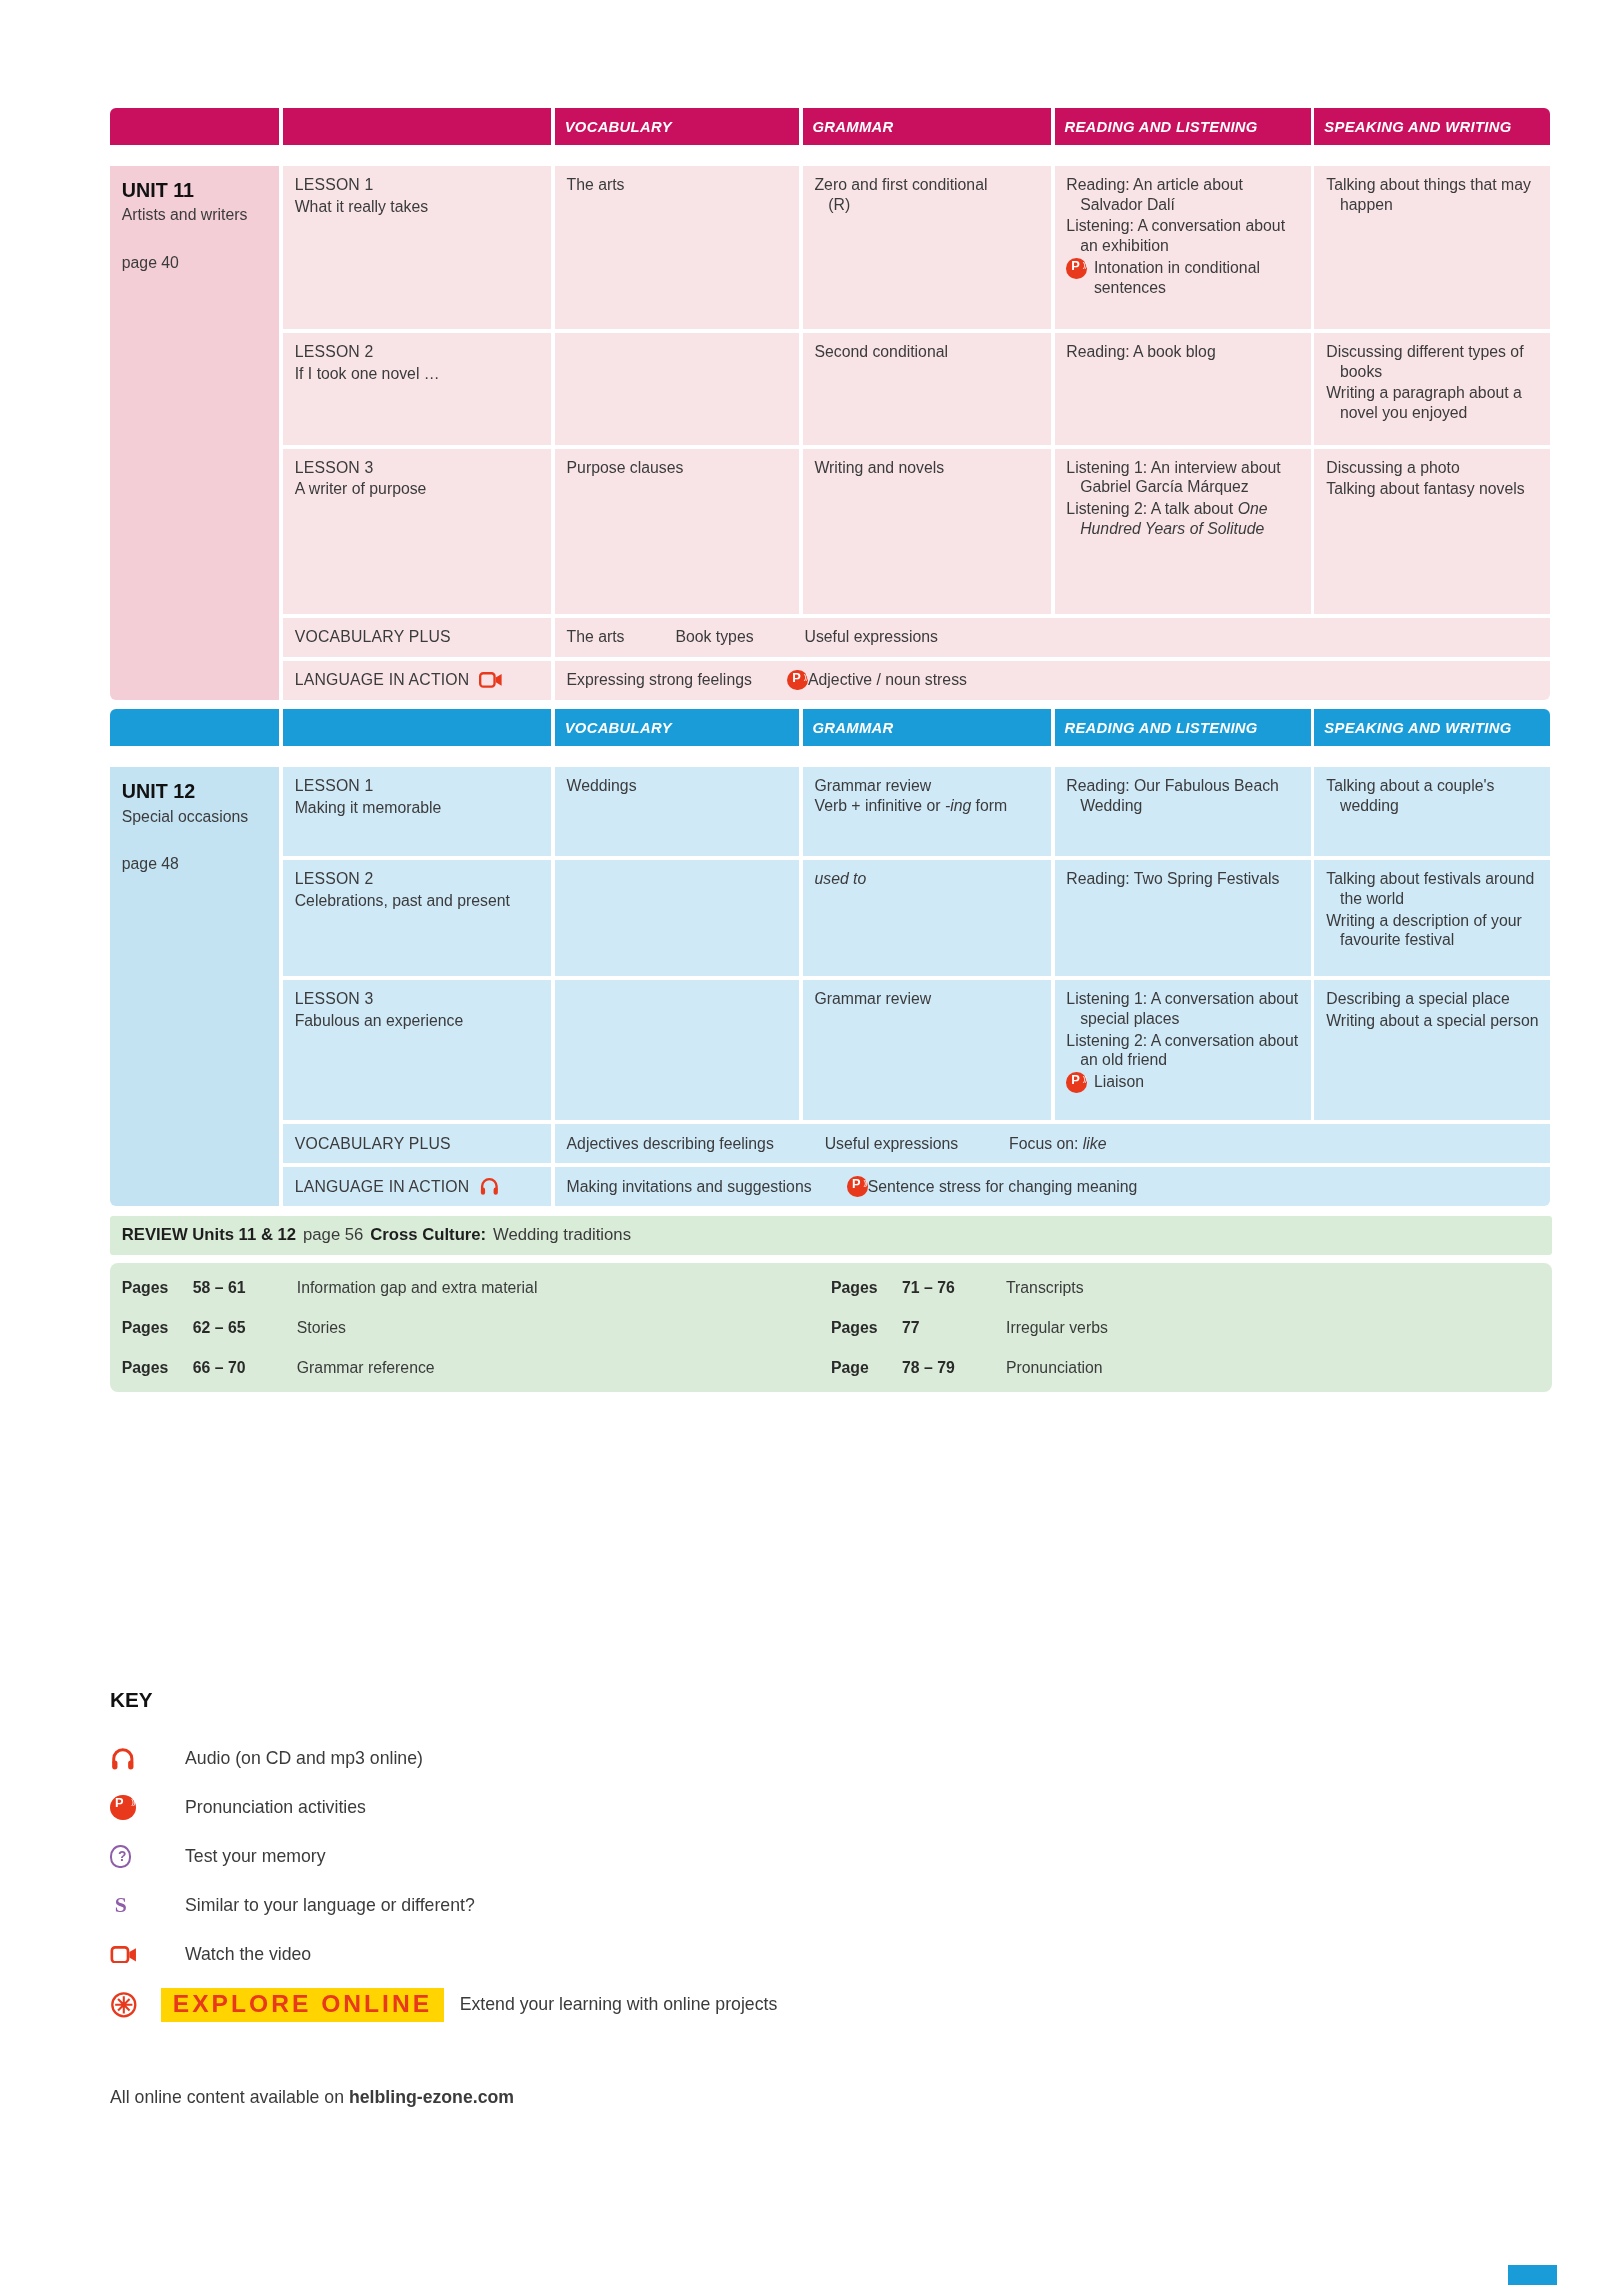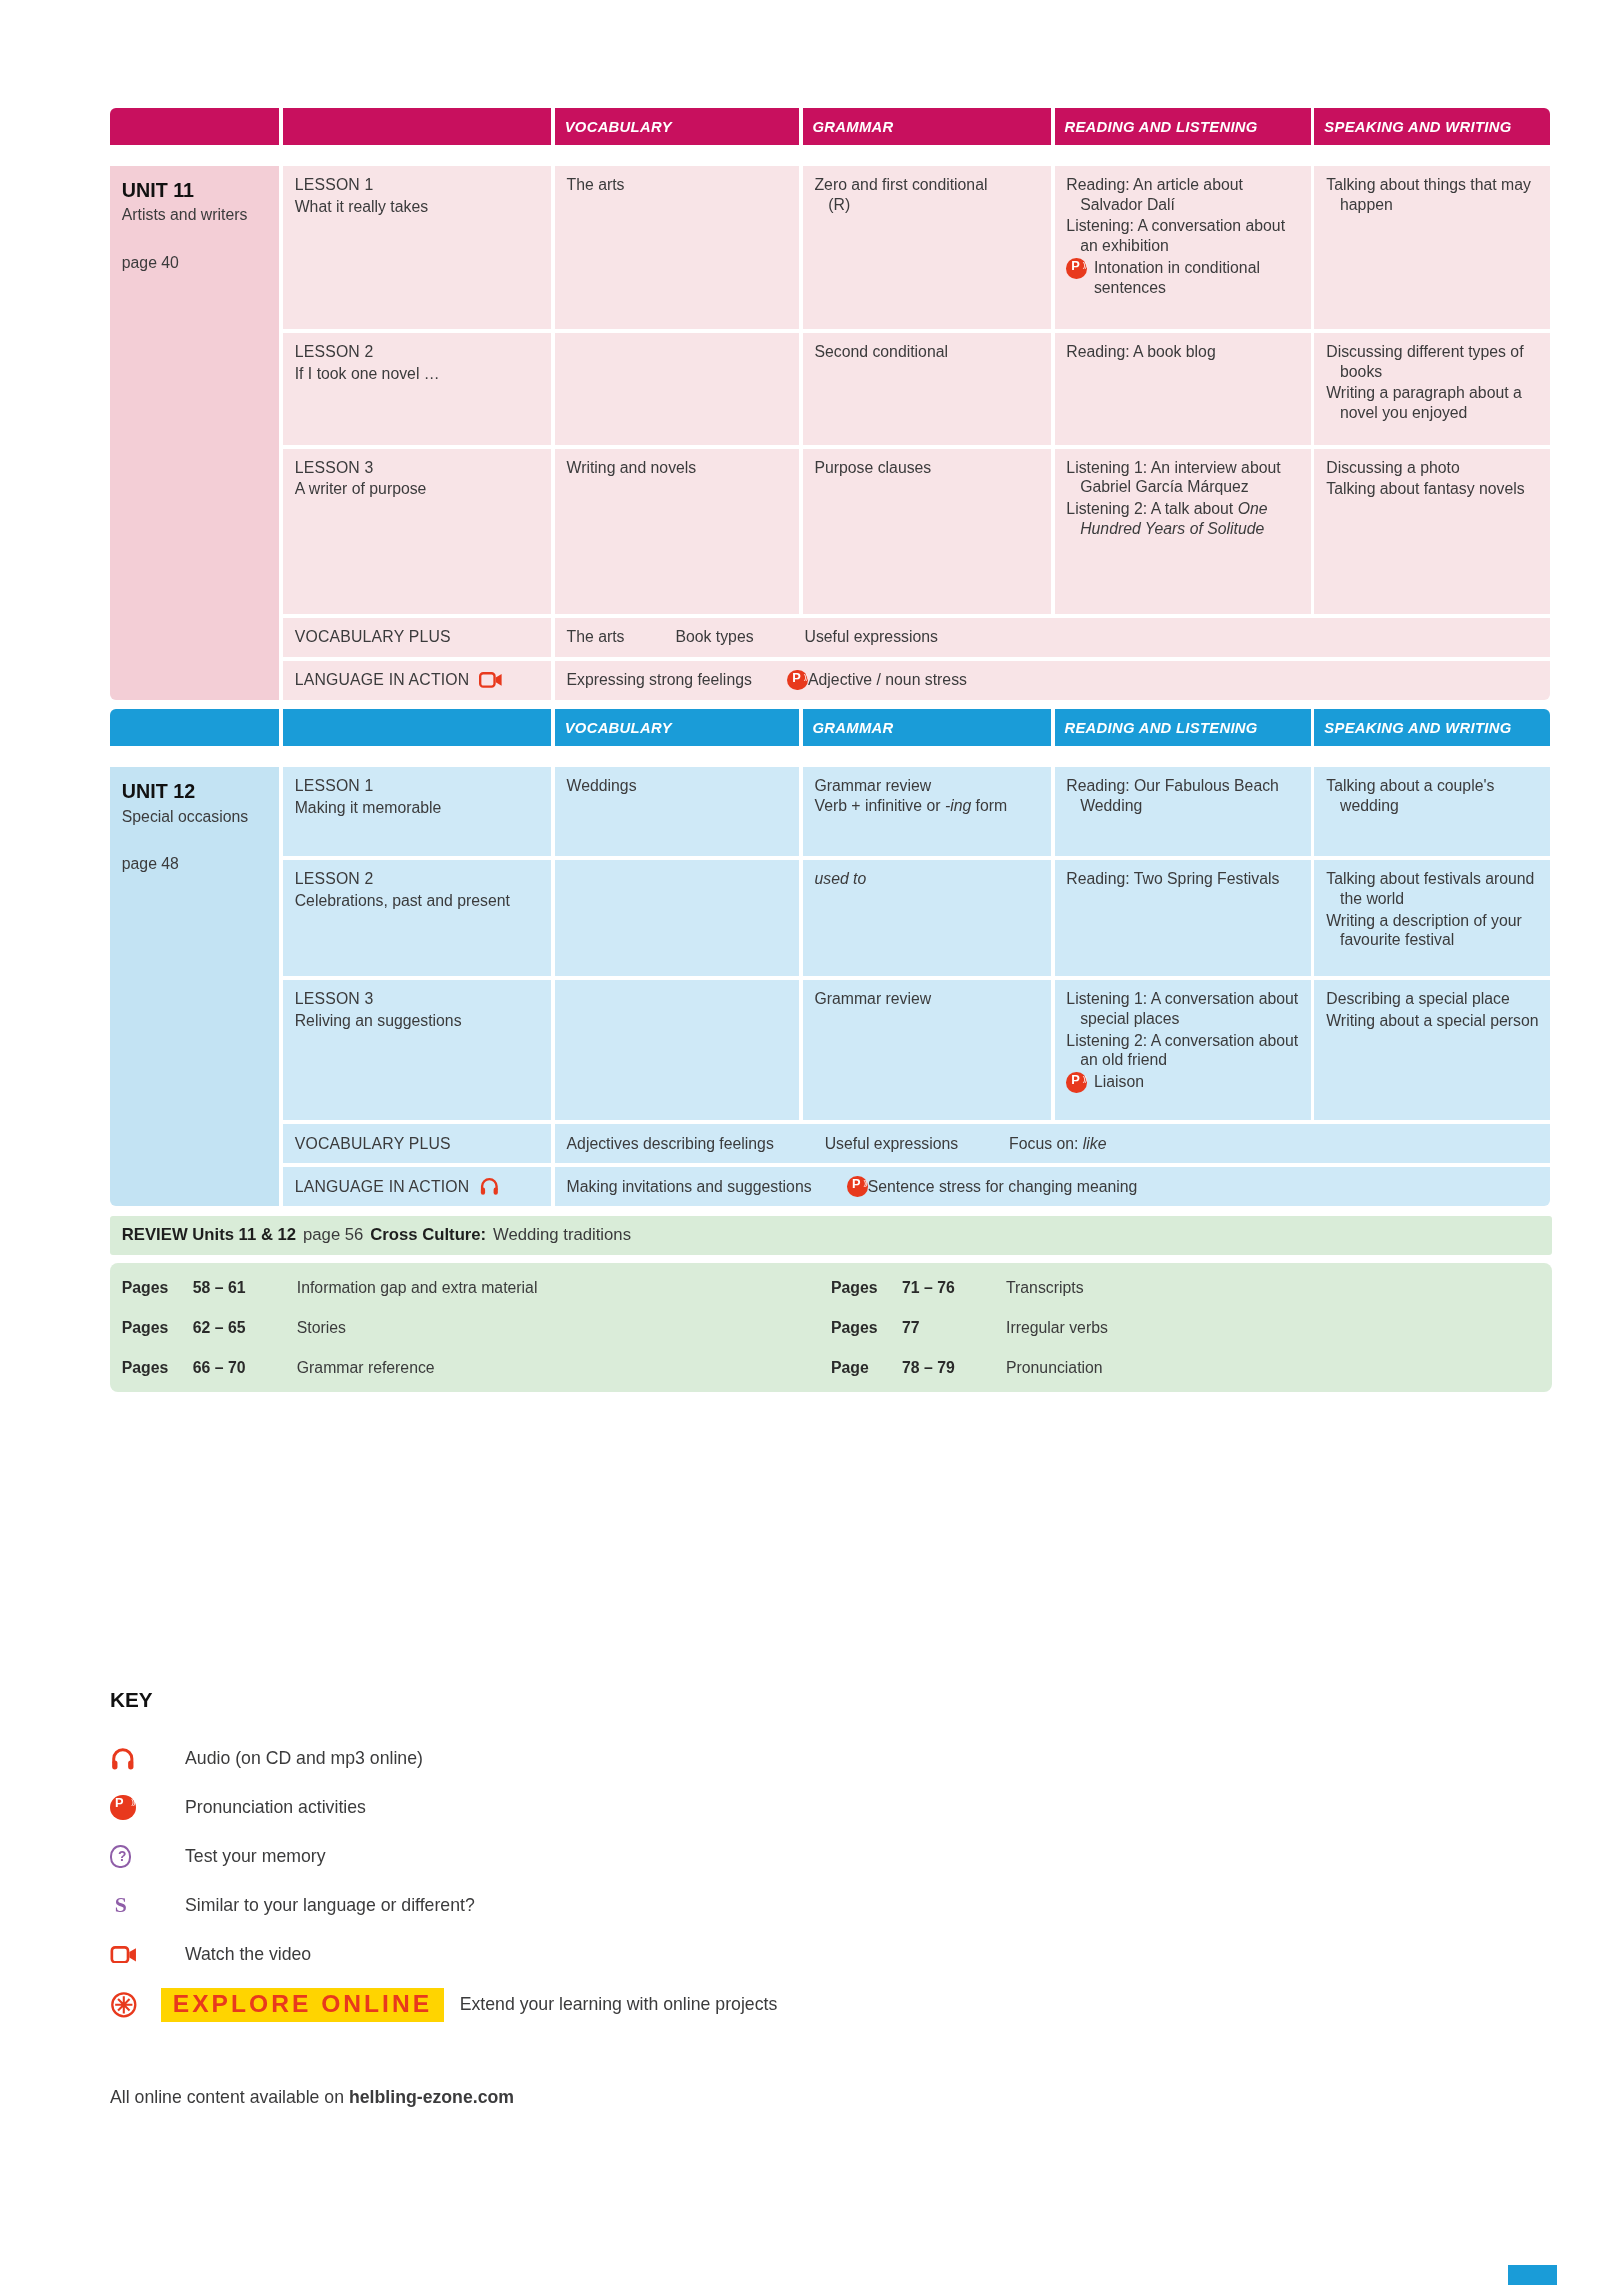--- a/index.html
+++ b/index.html
@@ -186,24 +186,24 @@
       <div class="cell">
         <div class="hang">Discussing different types of books</div>
         <div class="hang">Writing a paragraph about a novel you enjoyed</div>
       </div>
 
       <div class="cell r3">
         <div class="caps lesson-label">LESSON 3</div>
         <div class="hang">A writer of purpose</div>
       </div>
       <div class="cell">
+        <div>Purpose clauses</div>
+      </div>
+      <div class="cell">
         <div class="hang">Writing and novels</div>
-      </div>
-      <div class="cell">
-        <div>Purpose clauses</div>
       </div>
       <div class="cell">
         <div class="hang">Listening 1: An interview about Gabriel García Márquez</div>
         <div class="hang">
           <span>Listening 2: A talk about </span><span class="it">One Hundred Years of Solitude</span>
         </div>
       </div>
       <div class="cell">
         <div class="hang">Discussing a photo</div>
         <div class="hang">Talking about fantasy novels</div>
@@ -285,21 +285,21 @@
       <div class="cell">
         <div class="hang">Reading: Two Spring Festivals</div>
       </div>
       <div class="cell">
         <div class="hang">Talking about festivals around the world</div>
         <div class="hang">Writing a description of your favourite festival</div>
       </div>
 
       <div class="cell r3">
         <div class="caps lesson-label">LESSON 3</div>
-        <div class="hang">Reliving an suggestions</div>
+        <div class="hang">Fabulous an experience</div>
       </div>
       <div class="cell"></div>
       <div class="cell">
         <div>Grammar review</div>
       </div>
       <div class="cell">
         <div class="hang">Listening 1: A conversation about special places</div>
         <div class="hang">Listening 2: A conversation about an old friend</div>
         <div class="pron-line">
           <span class="icon-pron"></span>

